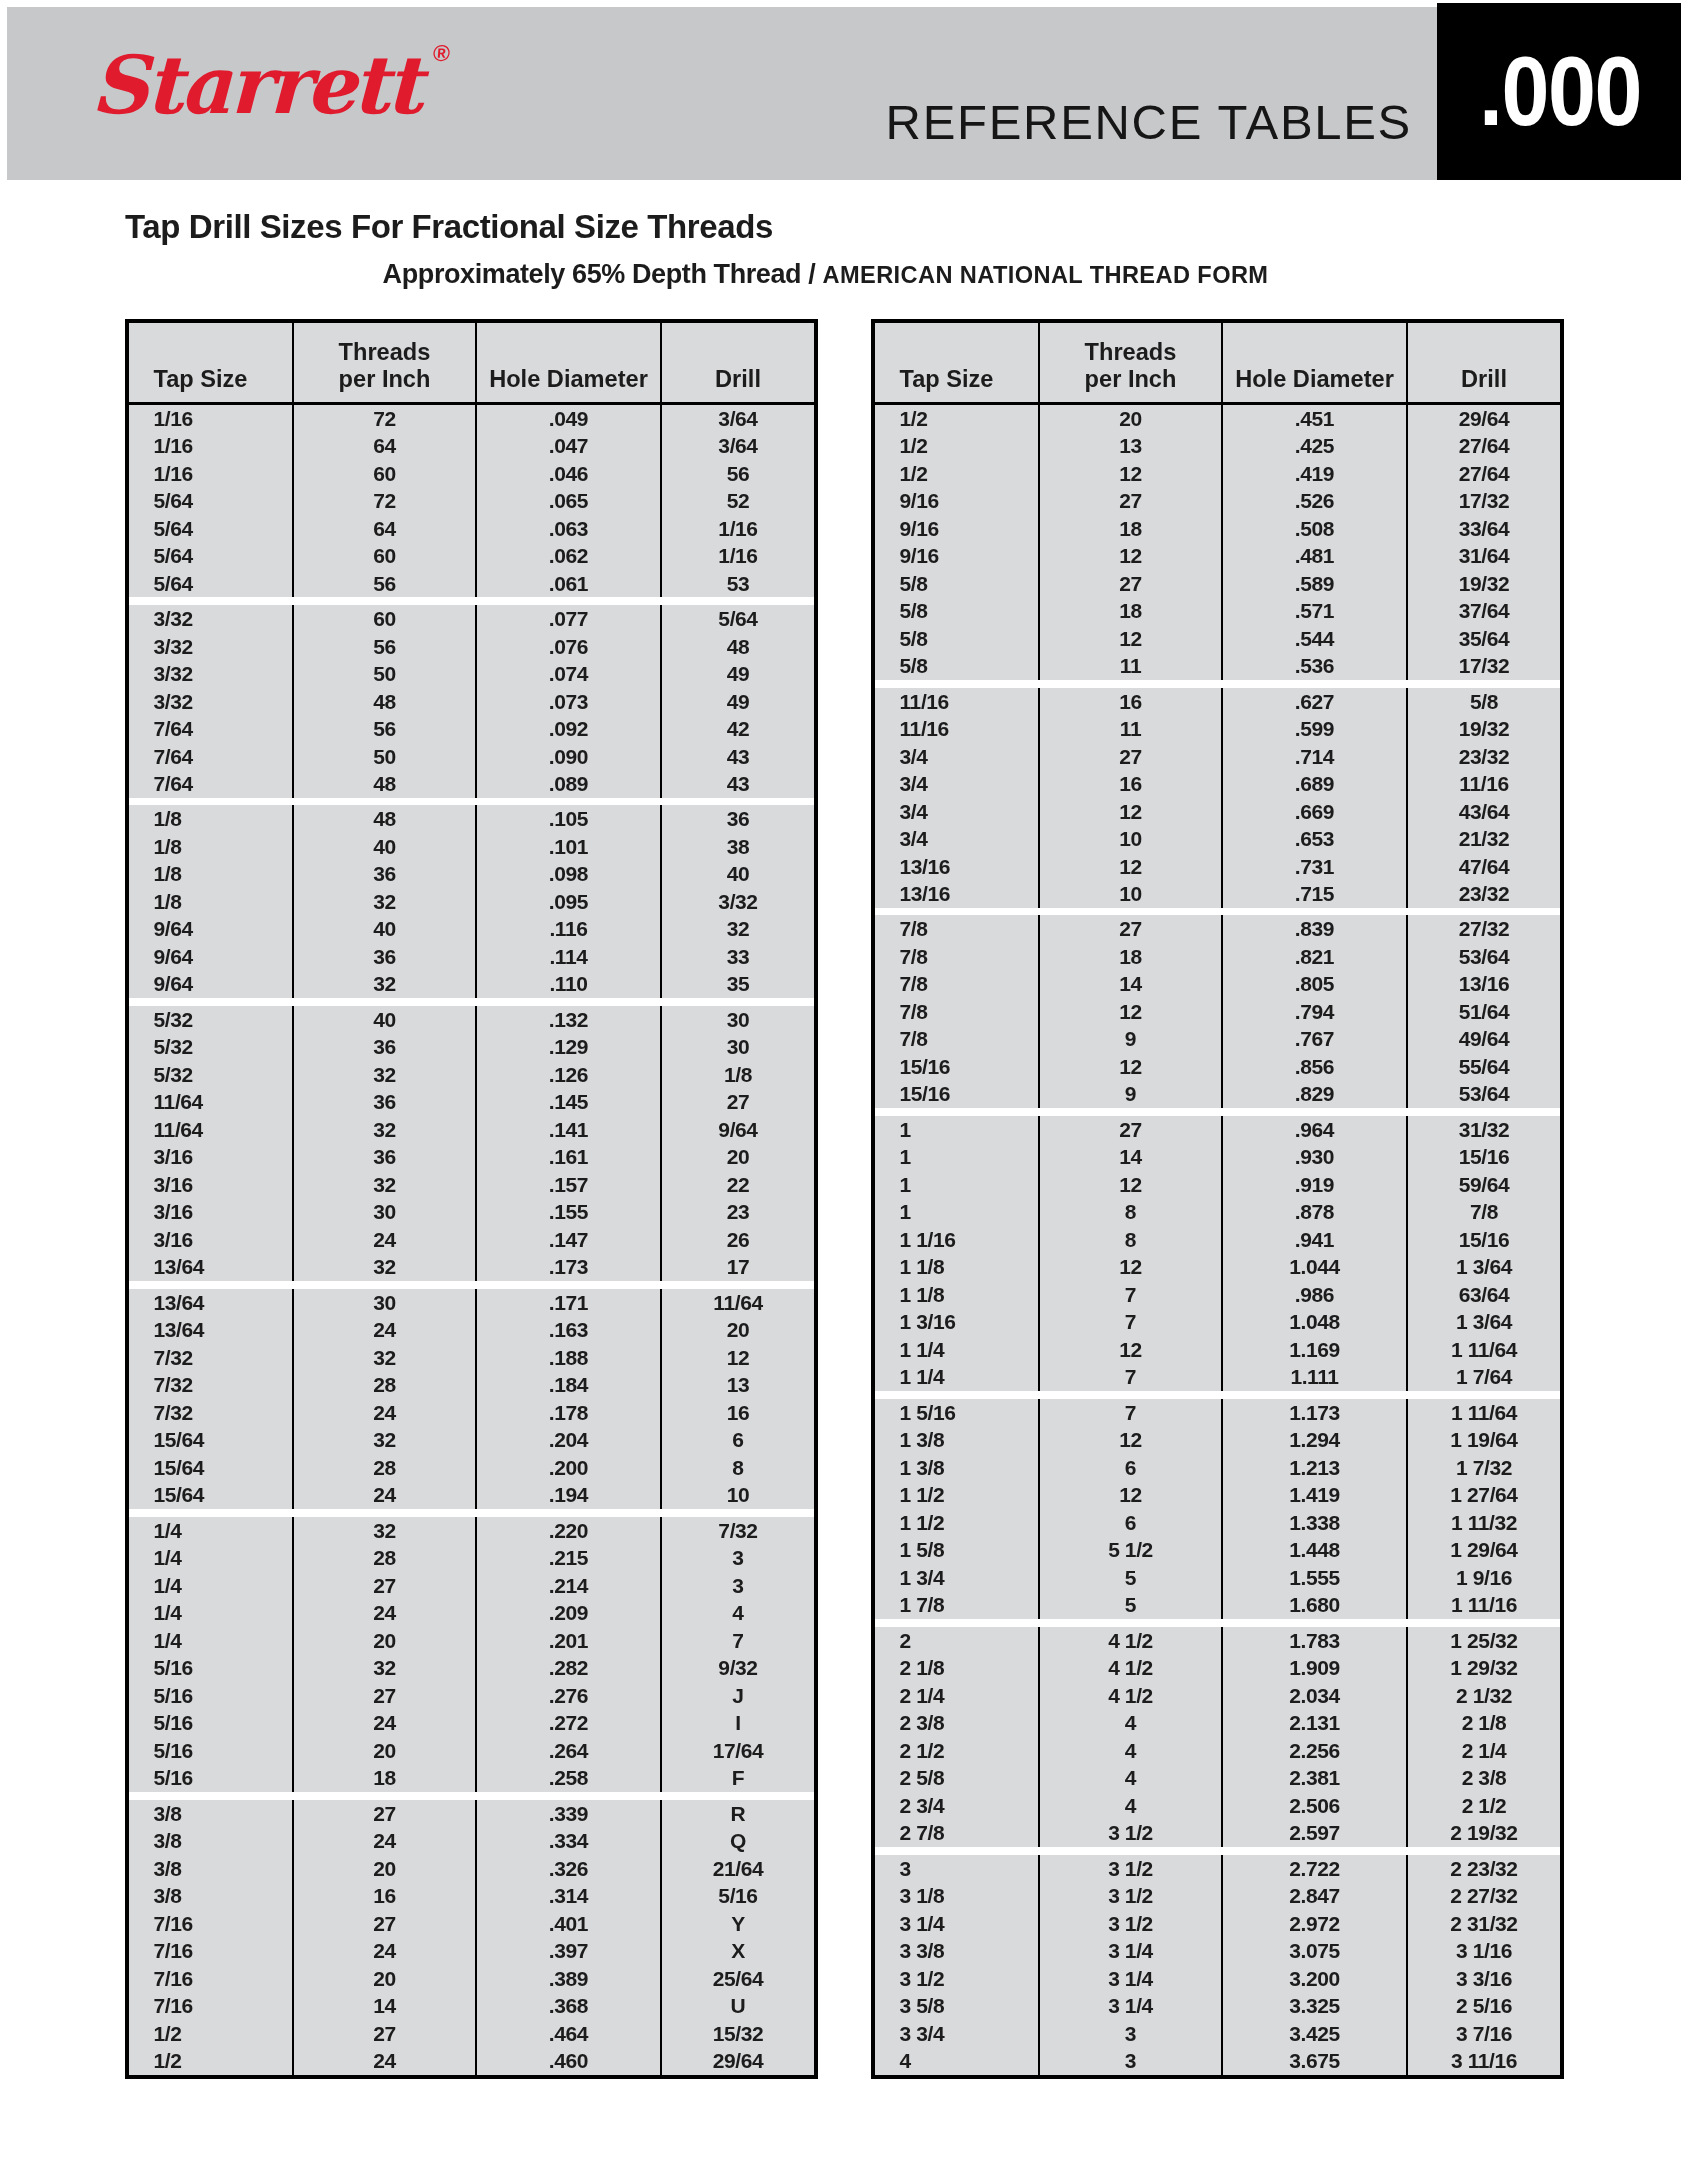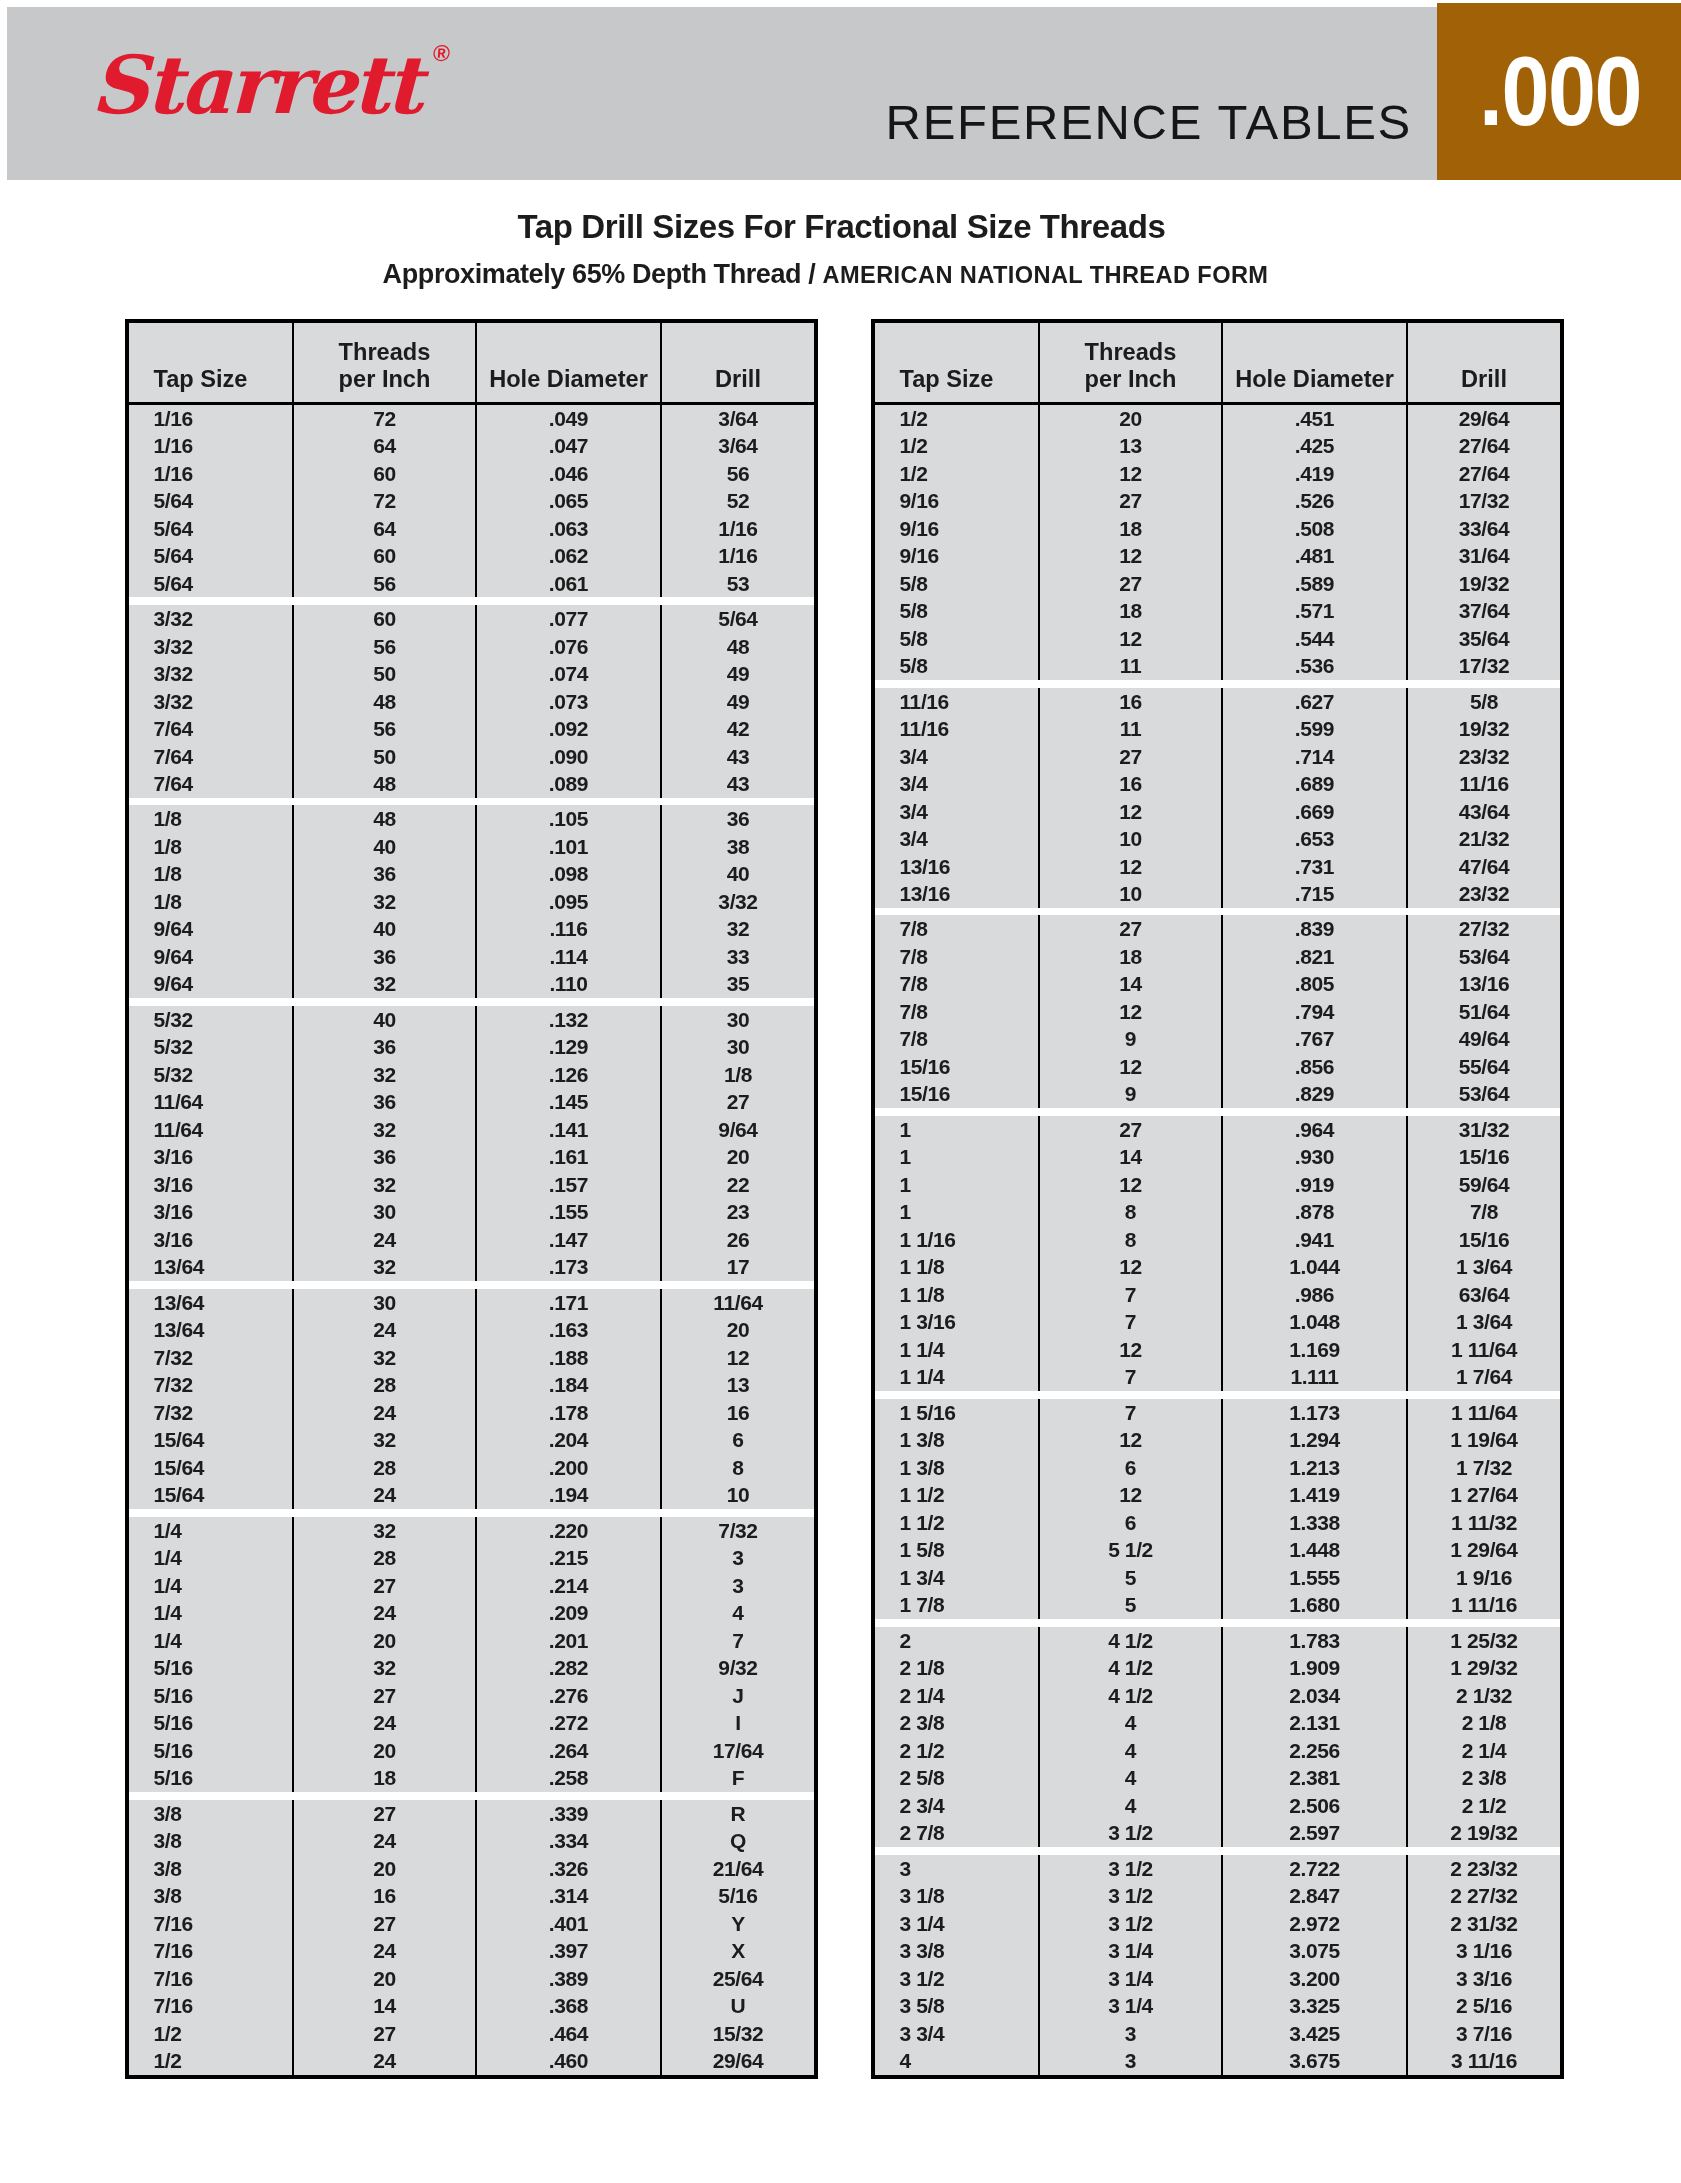--- a/index.html
+++ b/index.html
@@ -24,30 +24,30 @@
     font-size:23px;font-weight:bold;vertical-align:super;letter-spacing:0;
     position:relative;top:-24.5px;left:5.2px;
   }
   .ref-title{
     position:absolute;right:269px;top:98px;
     font-size:49px;font-weight:normal;letter-spacing:1.7px;line-height:1;
     color:#161616;white-space:nowrap;
   }
   .tab{
     position:absolute;left:1437px;top:2.6px;width:245px;height:177px;
-    background:#a16207;color:#ffffff;
+    background:#000000;color:#ffffff;
     display:flex;align-items:center;justify-content:center;
     font-size:98px;font-weight:bold;line-height:1;
     transform-origin:center;letter-spacing:-1.7px;
   }
   .tab span{display:inline-block;transform:scaleX(0.88);}
   
   .page-title{
     position:absolute;left:125px;top:208px;width:1433px;
-    text-align:center;font-size:33px;font-weight:bold;letter-spacing:-0.4px;
+    font-size:33px;font-weight:bold;letter-spacing:-0.4px;
   }
   .page-subtitle{
     position:absolute;left:109px;top:259px;width:1433px;
     text-align:center;font-size:27px;font-weight:bold;letter-spacing:-0.4px;
   }
   .page-subtitle .caps{font-size:23.6px;letter-spacing:0.4px;}
   
   .tables{
     position:absolute;left:125px;top:319px;width:1433px;
     display:flex;gap:53px;

